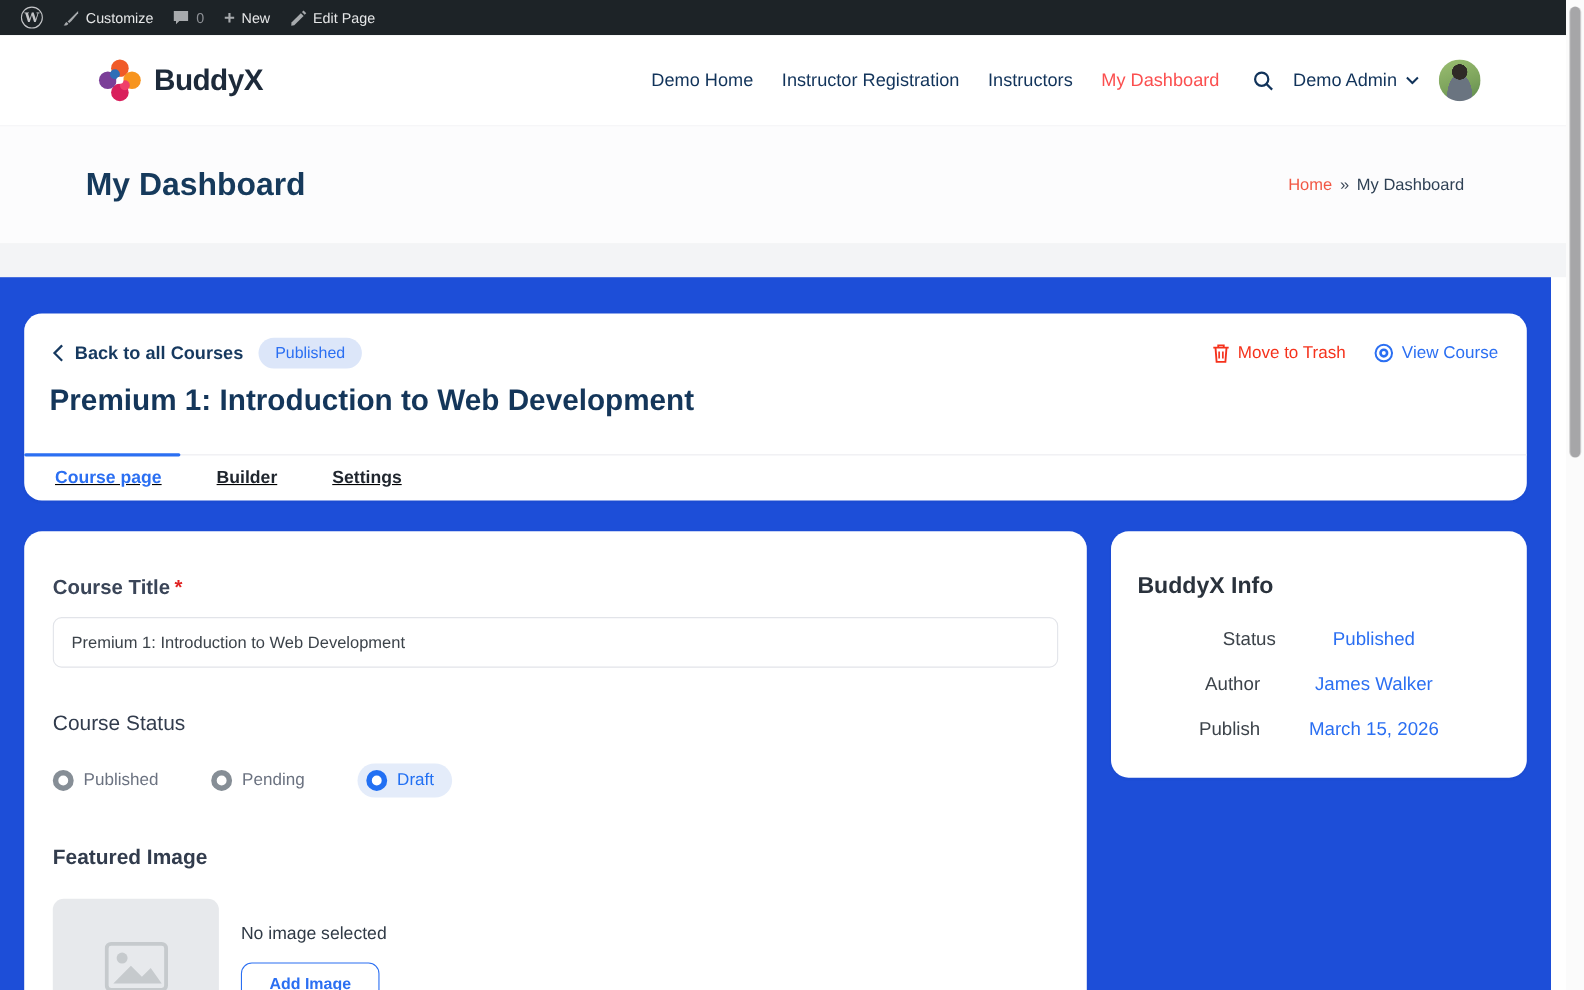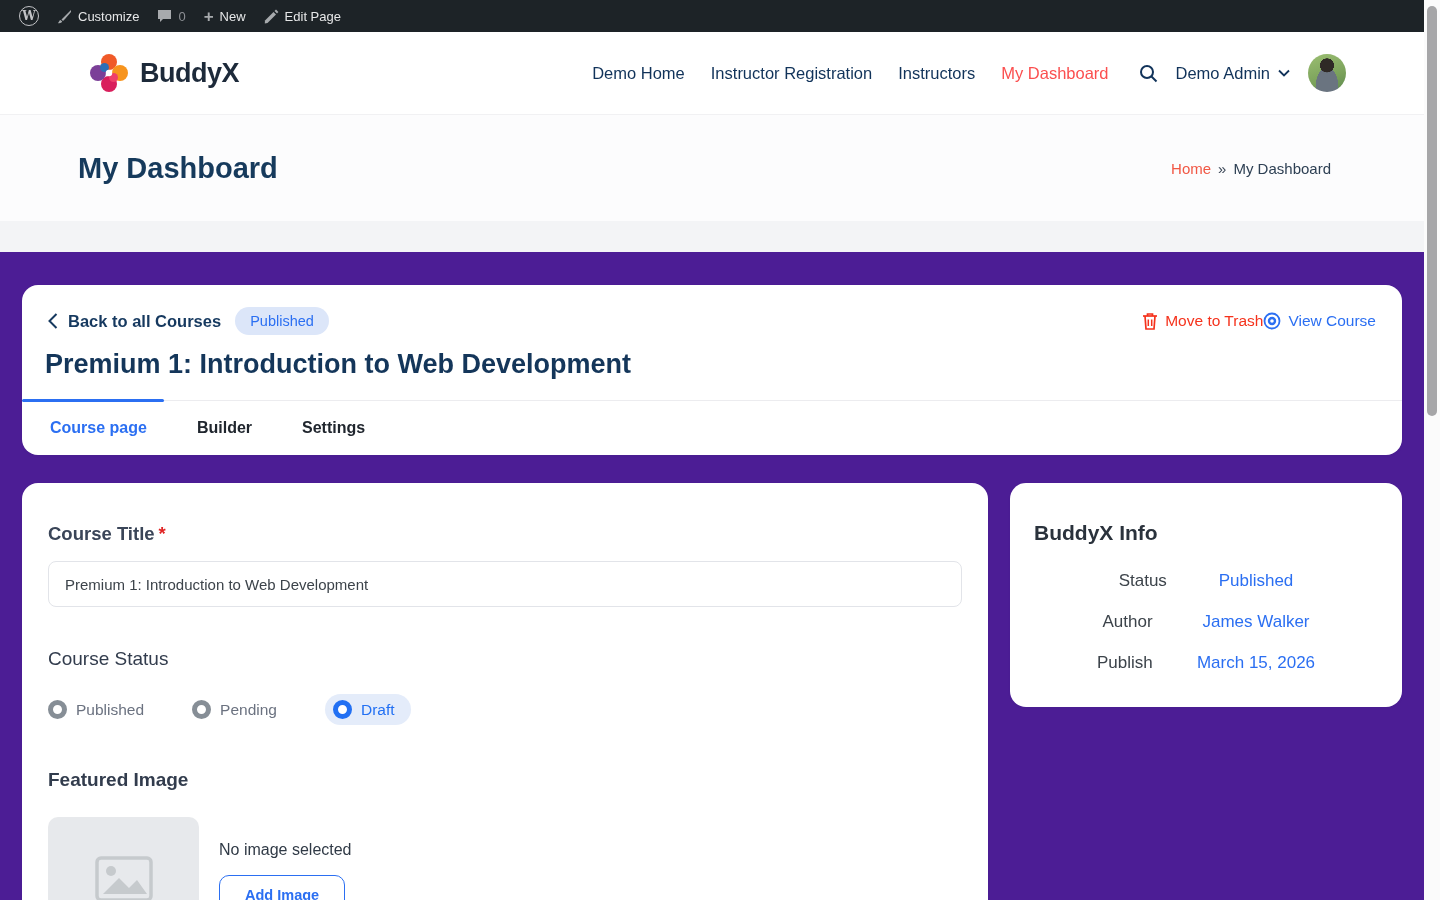--- a/index.html
+++ b/index.html
@@ -42,39 +42,39 @@
   
   .page-banner { height:106px; background:#fcfcfd; display:flex; align-items:center;
     justify-content:space-between; padding:0 93px 0 78px; }
   .page-title { font-size:29px; font-weight:600; color:#163a5c; }
   .breadcrumb { font-size:15px; color:#3c4858; display:flex; gap:7px; align-items:center; }
   .breadcrumb .bc-home { color:#f15744; cursor:pointer; }
   .breadcrumb .bc-cur { color:#2e4054; }
   .gray-band { height:31px; background:#f3f4f6; }
 
   
-  .main-section { background:#4c1d95; height:648px; padding:33px 22px 0 22px;
-    overflow:hidden; }
+  .main-section { background:#1d4ed8; height:648px; padding:33px 22px 0 22px;
+    margin-right:14px; overflow:hidden; }
   .card { background:#fff; border-radius:16px; box-shadow:0 1px 3px rgba(20,30,50,0.05); }
 
   .course-card { height:170px; display:flex; flex-direction:column; }
   .cc-head { padding:22px 26px 0 26px; flex:1; }
   .cc-toprow { display:flex; align-items:center; justify-content:space-between; }
   .cc-left { display:flex; align-items:center; gap:14px; }
   .back-link { display:flex; align-items:center; gap:10px; font-size:16.5px; font-weight:600; color:#16395f; cursor:pointer; }
   .badge { background:#dce6f9; color:#2b6ff2; font-size:14.5px; font-weight:500;
     padding:6px 15px; border-radius:14px; }
-  .cc-actions { display:flex; align-items:flex-end; }
+  .cc-actions { display:flex; align-items:flex-end; gap:26px; }
   .action { display:flex; align-items:center; gap:7px; font-size:15.5px; font-weight:500; cursor:pointer; }
   .action.trash { color:#f5321c; }
   .action.view { color:#2b6ff2; }
   .course-title { font-size:27px; font-weight:700; color:#14365a; margin:14px 0 0 -5px; padding-left:0; }
   .cc-head .course-title { margin-left:-3px; }
-  .tabs-row { position:relative; border-top:1px solid #ececef; height:55px;
-    display:flex; align-items:center; gap:50px; padding:0 0 0 28px; }
+  .tabs-row { position:relative; border-top:1px solid #ececef; height:42px;
+    display:flex; align-items:center; gap:50px; padding:0 0 0 28px;text-decoration:underline; }
   .tab-indicator { position:absolute; top:-2px; left:0; width:142px; height:3px; background:#2b6ff2; border-radius:2px; }
   .tab { font-size:16px; font-weight:600; color:#20262e; cursor:pointer; }
   .tab.active { color:#2b6ff2; }
 
   .content-row { display:flex; gap:22px; margin-top:28px; align-items:flex-start; }
 
   
   .form-card { width:966px; min-height:600px; padding:40px 26px; }
   .fld-label { font-size:18.5px; font-weight:700; color:#3a4558; }
   .req { color:#e02424; margin-left:4px; }

